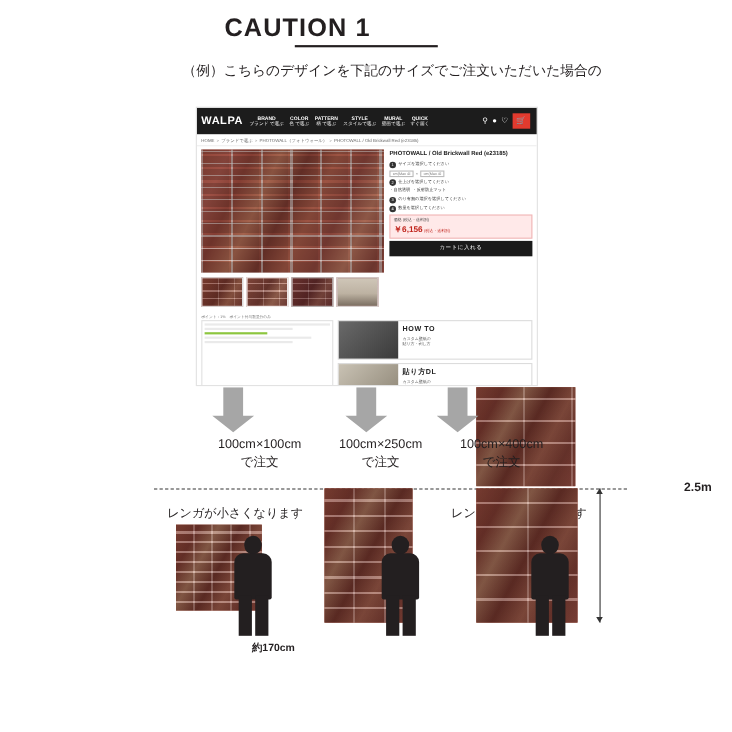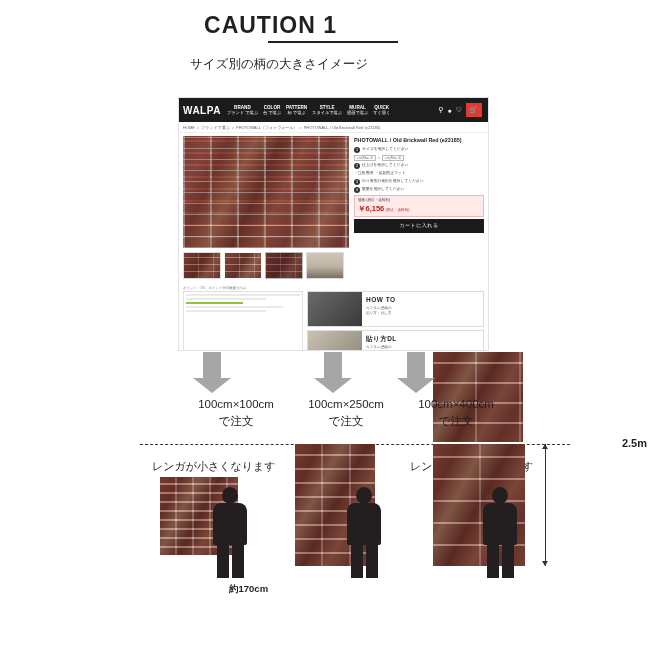--- a/index.html
+++ b/index.html
@@ -364,21 +364,21 @@
 </style>
 </head>
 <body>
 
 <div class="page">
 
   <div class="title">CAUTION 1</div>
   <div class="title-underline"></div>
 
   <div class="lead">
-    <span class="l2">サイズ別の柄の大きさイメージ</span>
+    <span>（例）こちらのデザインを下記のサイズでご注文いただいた場合の</span>
   </div>
 
   <div class="shot">
 
     <div class="shot-header">
       <div class="walpa-logo">WALPA</div>
       <div class="nav">
         <div class="nav-item">
           <b>BRAND</b>
           <span>ブランド で選ぶ</span>

